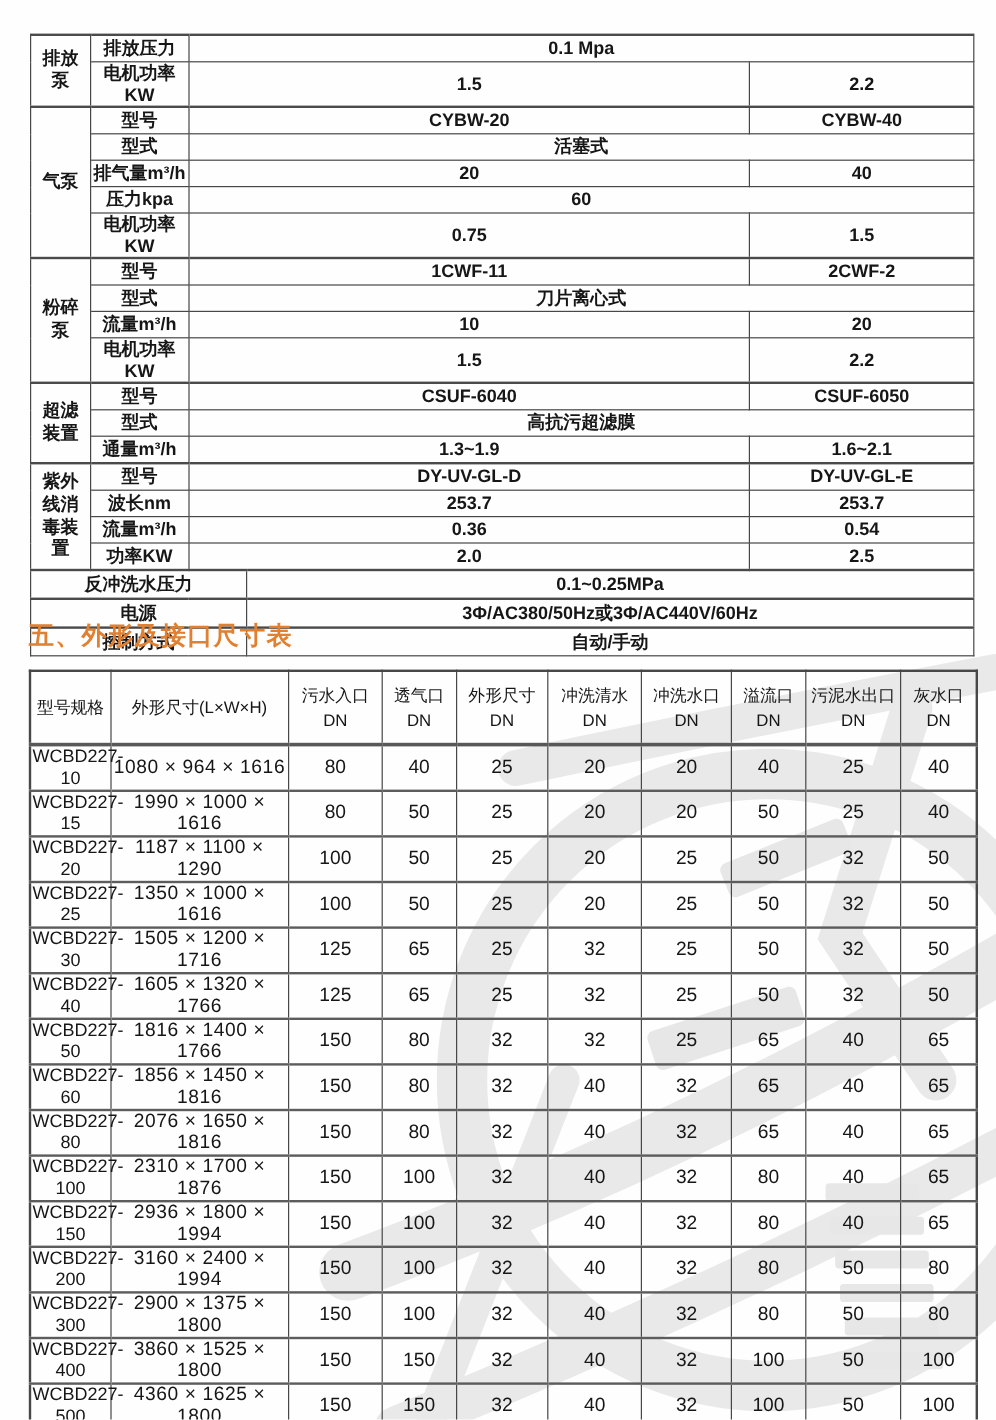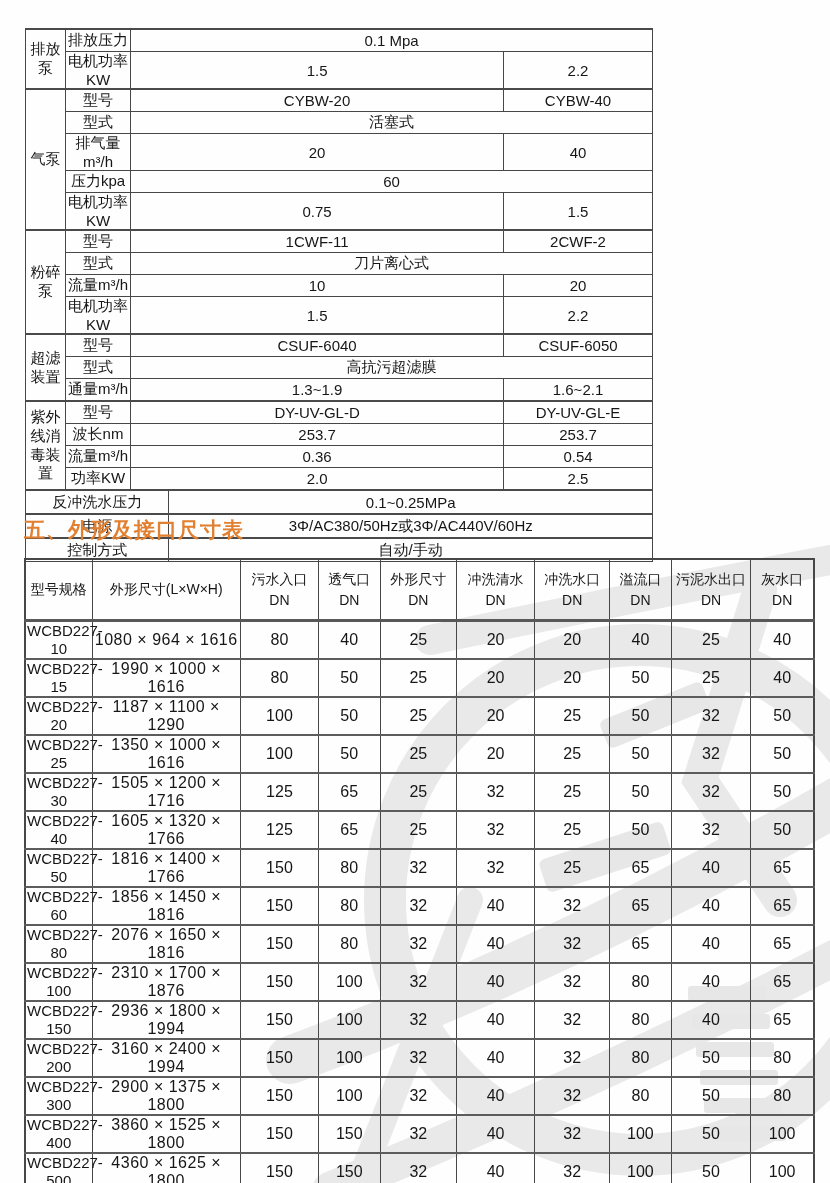--- a/index.html
+++ b/index.html
@@ -13,21 +13,21 @@
   }
 
   
   .watermark {
     position: absolute; left: 0; top: 0; width: 830px; height: 1183px;
     z-index: 0; pointer-events: none;
   }
 
   
   table { border-collapse: collapse; table-layout: fixed; background: transparent; position: absolute; z-index: 1; }
-  .spec-table { left: 25px; top: 28px; width: 628px; border: 1px solid #474747; }
+  .spec-table { left: 25px; top: 28px; width: 787px; border: 1px solid #474747; font-weight: bold; }
   .spec-table td {
     border: 1px solid #474747;
     text-align: center; vertical-align: middle;
     height: 21px; font-size: 15px; padding: 0 2px;
     background: transparent;
   }
   .spec-table tr.group-start td { border-top: 2px solid #4a4a4a; }
   .spec-table td.group-cell { white-space: pre-line; line-height: 1.25; }
   .spec-table td.label-cell { padding: 0 1px; }
   .spec-table td.footer-label, .spec-table td.footer-value { height: 22px; }

